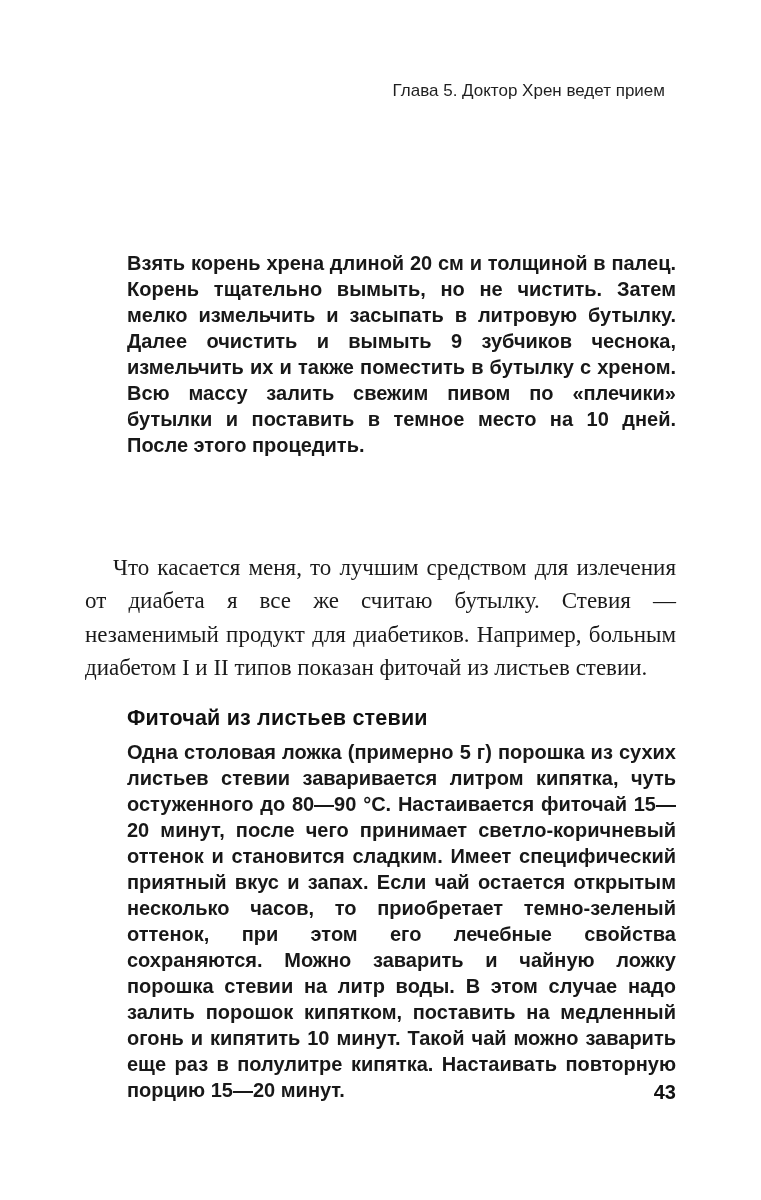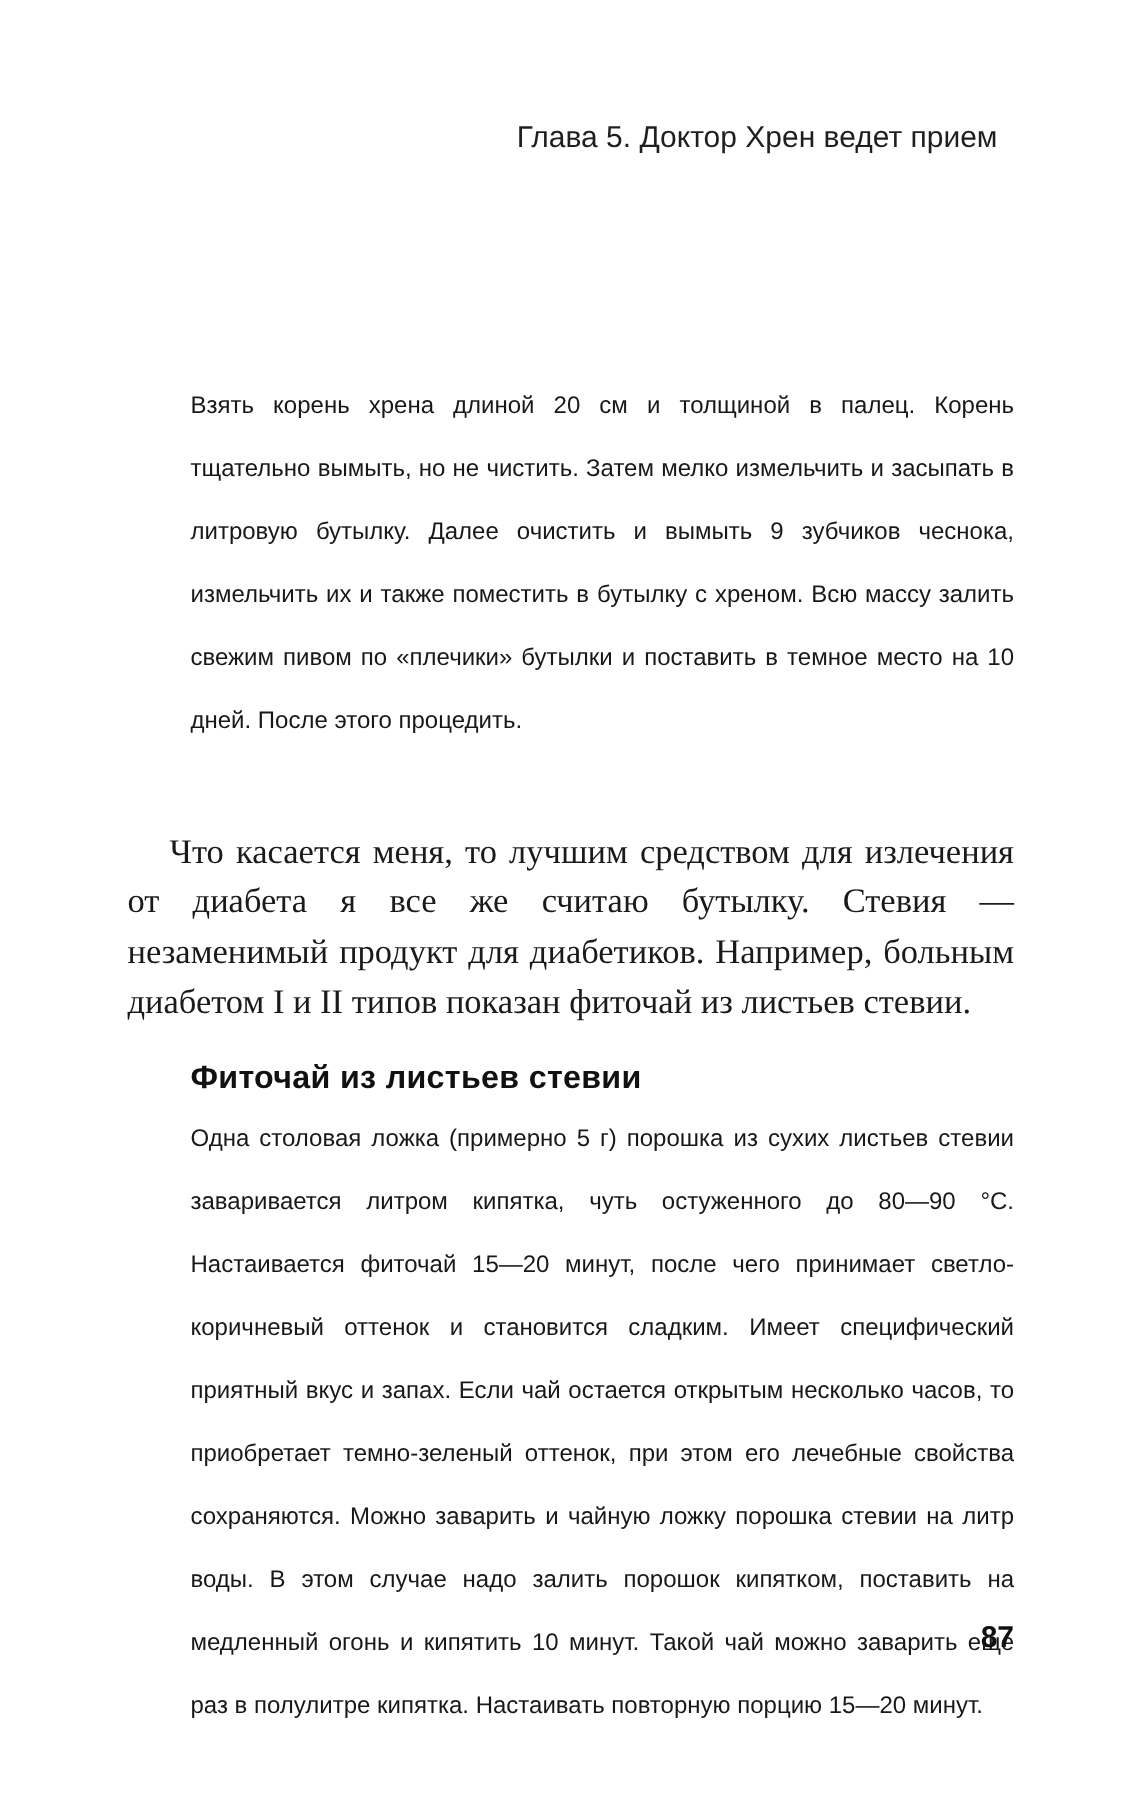--- a/index.html
+++ b/index.html
@@ -14,21 +14,21 @@
     background: #ffffff;
     overflow: hidden;
   }
   .running-head {
     position: absolute;
     top: 81px;
     left: 85px;
     width: 580px;
     text-align: right;
     font-family: "Liberation Sans", sans-serif;
-    font-size: 20px;
+    font-size: 17px;
     color: #1f1f1f;
   }
   .serif-para {
     position: absolute;
     left: 85px;
     width: 591px;
     margin: 0;
     font-family: "Liberation Serif", "DejaVu Serif", serif;
     font-size: 23px;
     line-height: 33.4px;
@@ -51,24 +51,25 @@
     margin: 0 0 8px 0;
     font-family: "Liberation Sans", "DejaVu Sans", sans-serif;
     font-weight: bold;
     font-size: 21.5px;
     letter-spacing: 0.2px;
     color: #111111;
   }
   .recipe-body {
     margin: 0 0 8px 0;
     font-family: "Liberation Sans", "DejaVu Sans", sans-serif;
-    font-size: 16px;
-    line-height: 42px;
+    font-size: 20px;
+    line-height: 26px;
     text-align: justify;
     hyphens: manual;
+    font-weight: bold;
   }
   .page-number {
     position: absolute;
     top: 1081px;
     left: 85px;
     width: 591px;
     text-align: right;
     font-family: "Liberation Sans", "DejaVu Sans", sans-serif;
     font-weight: bold;
     font-size: 20px;
@@ -87,15 +88,15 @@
     <p class="recipe-body">Взять корень хрена длиной 20 см и толщиной в палец. Ко­рень тщательно вымыть, но не чистить. Затем мелко из­мельчить и засыпать в литровую бутылку. Далее очистить и вымыть 9 зубчиков чеснока, измельчить их и также по­местить в бутылку с хреном. Всю массу залить свежим пи­вом по «плечики» бутылки и поставить в темное место на 10 дней. После этого процедить.</p>
   </section>
 
   <p class="serif-para indent pos-stevia-intro">Что касается меня, то лучшим средством для изле­чения от диабета я все же считаю бутылку. Стевия — незаменимый продукт для диабетиков. Например, больным диабетом I и II типов показан фиточай из ли­стьев стевии.</p>
 
   <section class="recipe pos-recipe2">
     <h2 class="recipe-title">Фиточай из листьев стевии</h2>
     <p class="recipe-body">Одна столовая ложка (примерно 5 г) порошка из сухих листьев стевии заваривается литром кипятка, чуть осту­женного до 80—90 °С. Настаивается фиточай 15—20 ми­нут, после чего принимает светло-коричневый оттенок и становится сладким. Имеет специфический приятный вкус и запах. Если чай остается открытым несколько часов, то приобретает темно-зеленый оттенок, при этом его лечеб­ные свойства сохраняются. Можно заварить и чайную ложку порошка стевии на литр воды. В этом случае надо залить порошок кипятком, поставить на медленный огонь и кипятить 10 минут. Такой чай можно заварить еще раз в полулитре кипятка. Настаивать повторную порцию 15—20 минут.</p>
   </section>
 
-  <div class="page-number">87</div>
+  <div class="page-number">43</div>
 
 </div>
 
 </body></html>

